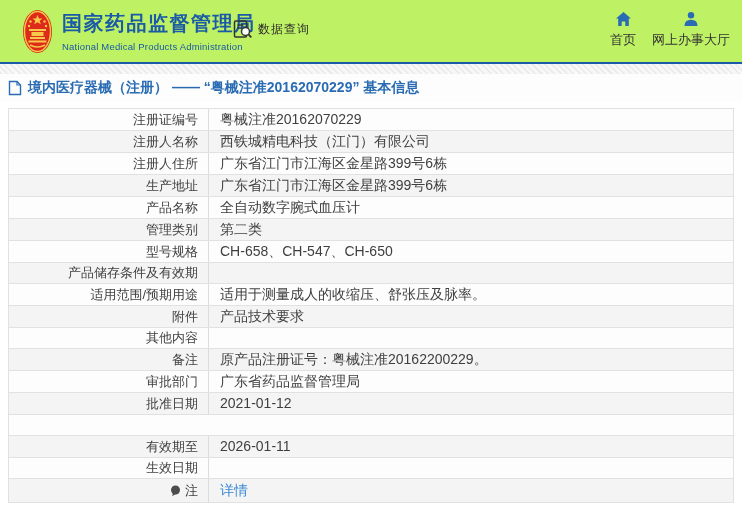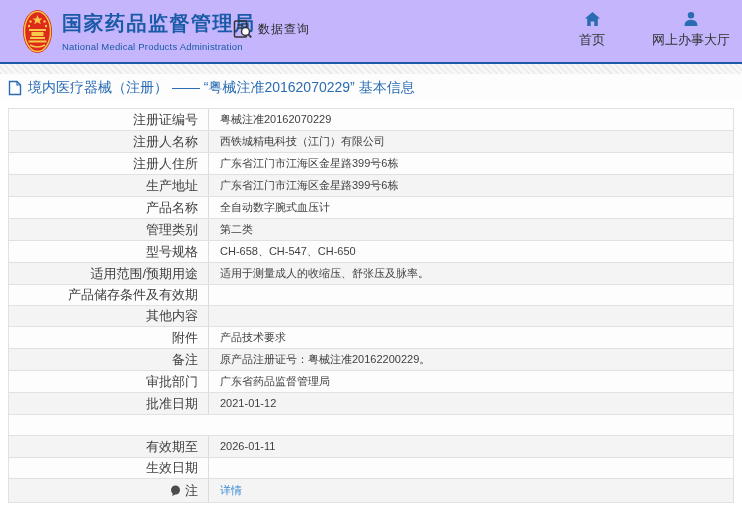--- a/index.html
+++ b/index.html
@@ -1,48 +1,48 @@
 <!DOCTYPE html>
 <html><head>
 <meta charset="utf-8">
 <style>
   * { margin:0; padding:0; box-sizing:border-box; }
   html,body { width:742px; height:529px; background:#fff; overflow:hidden;
     font-family:"Liberation Sans","DejaVu Sans",sans-serif; }
 
   
-  .header { position:relative; height:62px; background:#c4b5fd; }
+  .header { position:relative; height:62px; background:#bef264; }
   .logo-block { position:absolute; left:22px; top:9px; display:flex; align-items:center; cursor:pointer; }
   .emblem { width:31px; height:45px; margin-right:9px; flex:0 0 auto; }
   .title-cn { font-size:20px; font-weight:bold; color:#1a5aa6; letter-spacing:1.5px; line-height:24px; }
   .title-en { font-size:9.5px; color:#1a5aa6; margin-top:6px; letter-spacing:0.2px; }
   .dq-block { position:absolute; left:232px; top:19px; display:flex; align-items:center; gap:5px; cursor:pointer; }
   .dq-label { font-size:12px; color:#2b2b2b; font-weight:500; letter-spacing:1px; }
-  .nav { position:absolute; right:12px; top:11px; display:flex; gap:47px; }
+  .nav { position:absolute; right:12px; top:11px; display:flex; gap:16px; }
   .nav-item { display:flex; flex-direction:column; align-items:center; gap:4px; cursor:pointer; }
   .nav-item .nav-text { font-size:13px; color:#333; white-space:nowrap; }
 
   .blue-line { height:2px; background:#1a5aa6; }
   .hatch-strip { height:10px;
     background:repeating-linear-gradient(45deg,#eaeaea 0 1.5px,#f7f7f7 1.5px 4.5px); }
 
   
   .breadcrumb { height:27px; display:flex; align-items:center; gap:6px; padding-left:8px; background:#fdfdfd; }
-  .breadcrumb-text { font-size:14px; color:#2a6cb3; }
+  .breadcrumb-text { font-size:14px; color:#2a6cb3;font-weight:bold; }
 
   
   .info-table { margin:7px 8px 0 8px; border:1px solid #e1e1e1; border-bottom:none; }
   .row { display:flex; align-items:stretch; border-bottom:1px solid #e1e1e1; min-height:21px; }
   .row:nth-child(odd) { background:#fdfdfd; }
   .row:nth-child(even) { background:#f4f4f4; }
   .cell-label { width:200px; flex:0 0 200px; border-right:1px solid #dcdcdc;
     display:flex; justify-content:flex-end; align-items:center; gap:4px;
     padding:2px 10px 2px 4px; font-size:13px; color:#3f3f3f; text-align:center; line-height:16px; }
   .cell-value { flex:1; display:flex; align-items:center; padding:2px 8px 2px 11px;
-    font-size:11px; color:#3f3f3f; line-height:17px; }
+    font-size:14px; color:#3f3f3f; line-height:17px; }
   .row-note { min-height:24px; }
   .link { color:#3d8bd4; cursor:pointer; }
   .note-icon-svg { flex:0 0 auto; }
 </style>
 </head>
 <body>
 
 <div class="header">
   <div class="logo-block">
     <svg class="emblem" viewBox="0 0 31 45">
@@ -127,34 +127,34 @@
   </div>
   <div class="row">
     <div class="cell-label">管理类别</div>
     <div class="cell-value">第二类</div>
   </div>
   <div class="row">
     <div class="cell-label">型号规格</div>
     <div class="cell-value">CH-658、CH-547、CH-650</div>
   </div>
   <div class="row">
+    <div class="cell-label">产品储存条件及有效期</div>
+    <div class="cell-value"></div>
+  </div>
+  <div class="row">
     <div class="cell-label">适用范围/预期用途</div>
     <div class="cell-value">适用于测量成人的收缩压、舒张压及脉率。</div>
   </div>
   <div class="row">
-    <div class="cell-label">产品储存条件及有效期</div>
-    <div class="cell-value"></div>
+    <div class="cell-label">附件</div>
+    <div class="cell-value">产品技术要求</div>
   </div>
   <div class="row">
     <div class="cell-label">其他内容</div>
     <div class="cell-value"></div>
-  </div>
-  <div class="row">
-    <div class="cell-label">附件</div>
-    <div class="cell-value">产品技术要求</div>
   </div>
   <div class="row">
     <div class="cell-label">备注</div>
     <div class="cell-value">原产品注册证号：粤械注准20162200229。</div>
   </div>
   <div class="row">
     <div class="cell-label">审批部门</div>
     <div class="cell-value">广东省药品监督管理局</div>
   </div>
   <div class="row">

